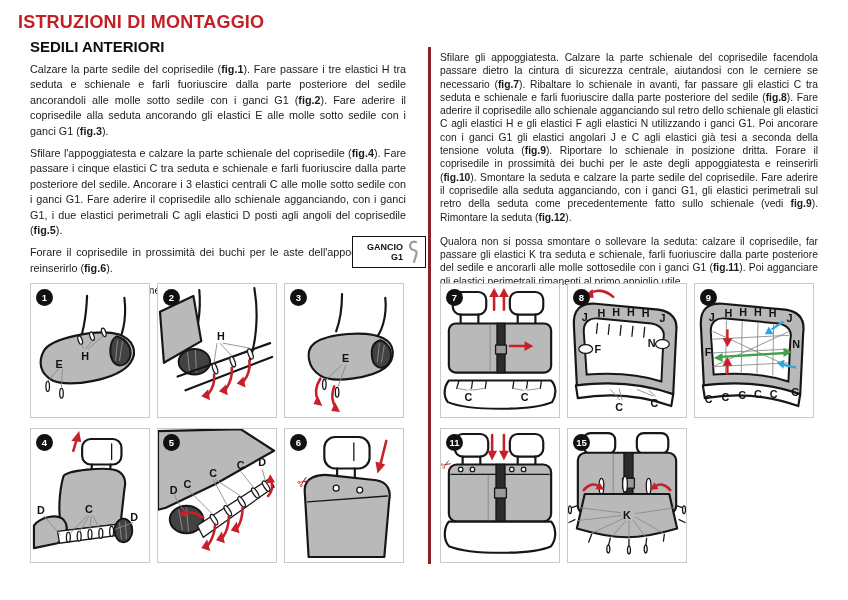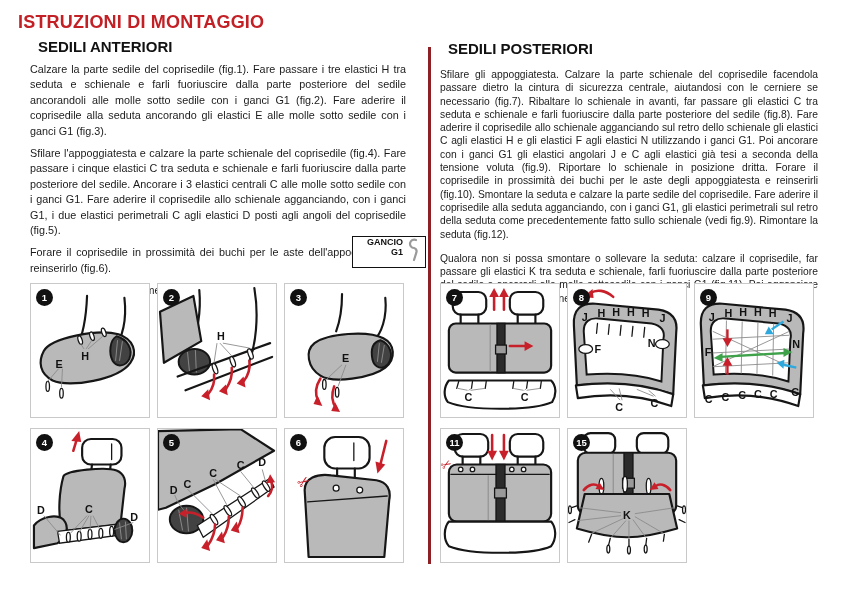--- a/index.html
+++ b/index.html
@@ -1,26 +1,26 @@
 <!DOCTYPE html>
 <html><head>
 <meta charset="utf-8">
 <style>
   html,body{margin:0;padding:0;background:#ffffff;}
   body{width:848px;height:600px;position:relative;font-family:"Liberation Sans",sans-serif;overflow:hidden;}
   .title{position:absolute;left:18px;top:12px;font-size:18px;font-weight:bold;letter-spacing:.2px;}
   .col{position:absolute;}
   .col-left{left:30px;top:38px;width:376px;}
   .col-right{left:440px;top:40px;width:378px;}
-  .h2{font-size:15px;font-weight:bold;color:#111;margin:0 0 7px 8px;}
+  .h2{font-size:15px;font-weight:bold;color:#111;margin:0 0 7px 0;}
   .col-left p{font-size:10.8px;line-height:15.4px;text-align:justify;color:#1b1b1b;margin:0 0 7px 0;}
   .col-right p{font-size:10.3px;line-height:13.3px;text-align:justify;color:#1b1b1b;margin:11px 0 7px 0;}
-  p b{font-weight:normal;}
+  p b{font-weight:bold;}
   .divider{position:absolute;left:428px;top:47px;width:3px;height:517px;}
-  .hookbox{position:absolute;left:352px;top:236px;width:74px;height:32px;border:1.5px solid #111;background:#fff;display:flex;align-items:flex-start;justify-content:flex-end;padding:0 3px;box-sizing:border-box;}
+  .hookbox{position:absolute;left:352px;top:236px;width:74px;height:32px;border:1.5px solid #111;background:#fff;display:flex;align-items:center;justify-content:flex-end;padding:0 3px;box-sizing:border-box;}
   .hookbox .txt{text-align:right;font-weight:bold;font-size:9px;line-height:10px;color:#111;margin-right:3px;}
   .figs{position:absolute;display:grid;grid-template-columns:repeat(3,120px);grid-auto-rows:135px;gap:10px 7px;}
   .figs-left{left:30px;top:283px;}
   .figs-right{left:440px;top:283px;}
   .panel{position:relative;background:#fff;border:1px solid #c9c9c9;box-sizing:border-box;}
   .badge{position:absolute;top:5px;left:5px;width:17px;height:17px;border-radius:50%;background:#111;color:#fff;font-size:9.5px;font-weight:bold;display:flex;align-items:center;justify-content:center;z-index:2;}
   .panel svg{position:absolute;left:0;top:0;width:100%;height:100%;}
   
   .o{fill:#b9b9b9;stroke:#161616;stroke-width:2.2;stroke-linejoin:round;}
   .w{fill:#ffffff;stroke:#161616;stroke-width:2.2;stroke-linejoin:round;}
@@ -53,21 +53,20 @@
   <div class="txt">
     <div>GANCIO</div>
     <div>G1</div>
   </div>
   <svg width="16" height="26" viewBox="0 0 16 26">
     <path d="M10,3 a4.2,4.2 0 1 0 -2,8 c2,0.6 3,2 2.4,4.4 L8,23" fill="none" stroke="#9a9a9a" stroke-width="2.2" stroke-linecap="round"></path>
   </svg>
 </div>
 
 <div class="col col-right">
-  <div class="h2">SEDILI POSTERIORI</div>
   <p><span>Sfilare gli appoggiatesta. Calzare la parte schienale del coprisedile facendola passare dietro la cintura di sicurezza centrale, aiutandosi con le cerniere se necessario (</span><b>fig.7</b><span>). Ribaltare lo schienale in avanti, far passare gli elastici C tra seduta e schienale e farli fuoriuscire dalla parte posteriore del sedile (</span><b>fig.8</b><span>). Fare aderire il coprisedile allo schienale agganciando sul retro dello schienale gli elastici C agli elastici H e gli elastici F agli elastici N utilizzando i ganci G1. Poi ancorare con i ganci G1 gli elastici angolari J e C agli elastici già tesi a seconda della tensione voluta (</span><b>fig.9</b><span>). Riportare lo schienale in posizione dritta. Forare il coprisedile in prossimità dei buchi per le aste degli appoggiatesta e reinserirli (</span><b>fig.10</b><span>). Smontare la seduta e calzare la parte sedile del coprisedile. Fare aderire il coprisedile alla seduta agganciando, con i ganci G1, gli elastici perimetrali sul retro della seduta come precedentemente fatto sullo schienale (vedi </span><b>fig.9</b><span>). Rimontare la seduta (</span><b>fig.12</b><span>).</span></p>
   <p><span>Qualora non si possa smontare o sollevare la seduta: calzare il coprisedile, far passare gli elastici K tra seduta e schienale, farli fuoriuscire dalla parte posteriore del sedile e ancorarli alle molle sottosedile con i ganci G1 (</span><b>fig.11</b><span>). Poi agganciare gli elastici perimetrali rimanenti al primo appiglio utile.</span></p>
 </div>
 
 <div class="figs figs-left">
 
   <div class="panel">
     <div class="badge">1</div>
     <svg viewBox="0 0 120 135">
       <path class="ln" d="M57,12 C56,38 51,56 46,66"></path>

